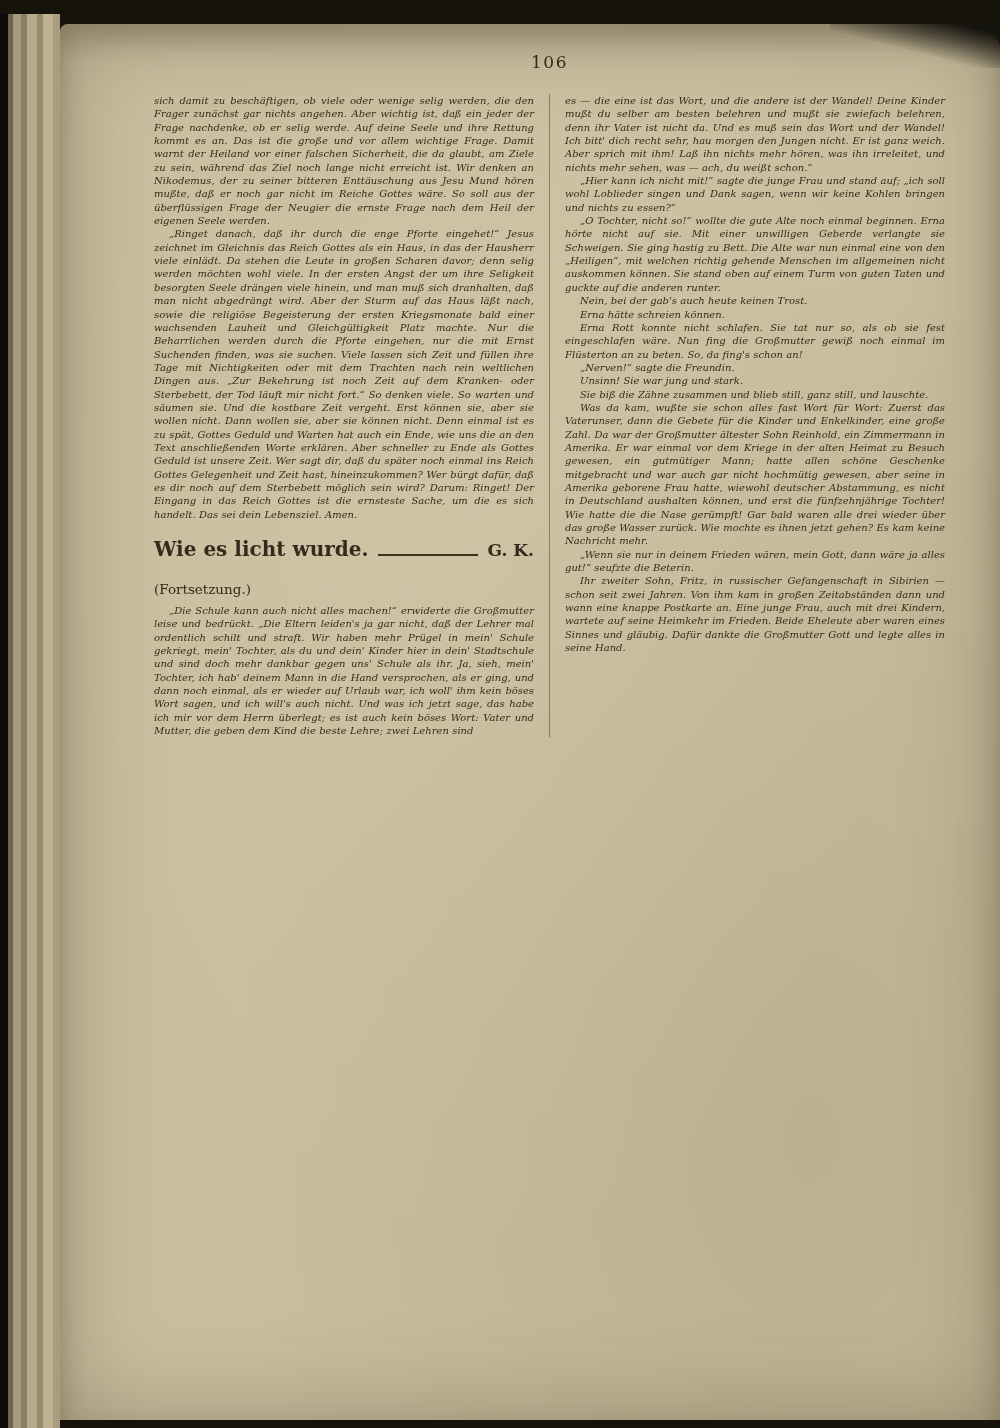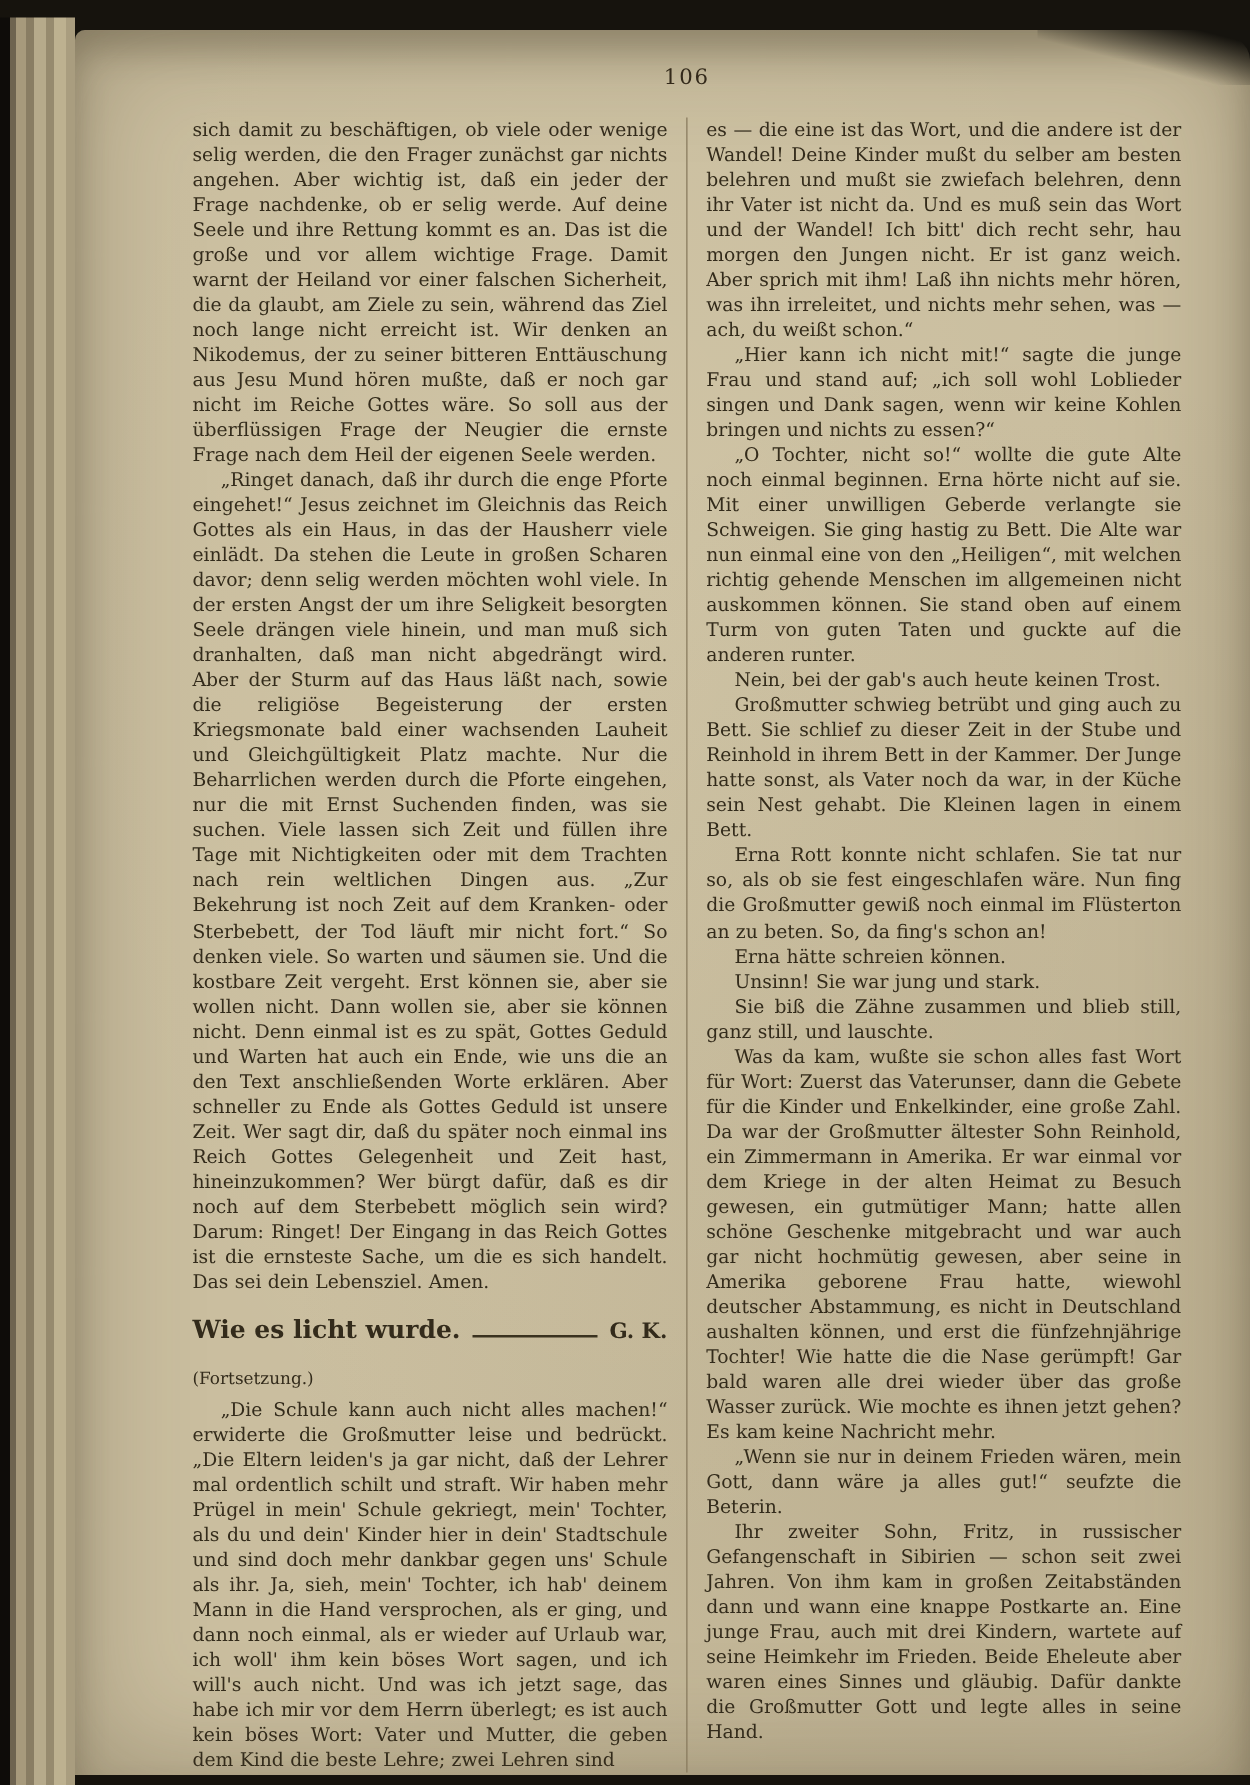--- a/index.html
+++ b/index.html
@@ -43,23 +43,24 @@
   }
   .page-number{
     text-align:center;font-size:17px;letter-spacing:1.5px;
     color:#33291a;margin:0 0 22px 0;
   }
   .columns{
     display:grid;grid-template-columns:1fr 1px 1fr;column-gap:15px;
   }
   .col-divider{background:#87795c;}
   .para{
-    margin:0;font-size:15px;line-height:1.335;
+    margin:0;font-size:10px;line-height:1.335;
     text-align:justify;hyphens:auto;
     word-spacing:.02em;
+    font-style:italic;
   }
   .para.indent{text-indent:1.5em;}
   .heading-row{display:flex;align-items:baseline;margin:16px 0 20px 0;}
   .heading-title{font-weight:bold;font-size:20px;white-space:nowrap;}
   .heading-rule{flex:1;border-bottom:2px solid #3a321f;margin:0 10px 4px 10px;}
   .heading-author{font-size:17px;font-weight:bold;white-space:nowrap;}
   .subtitle{font-size:13.5px;margin:0 0 7px 0;}
 </style>
 </head>
 <body>
@@ -81,23 +82,23 @@
             </div>
             <div class="subtitle">(Fortsetzung.)</div>
             <p class="para indent">„Die Schule kann auch nicht alles machen!“ erwiderte die Großmutter leise und bedrückt. „Die Eltern leiden's ja gar nicht, daß der Lehrer mal ordentlich schilt und straft. Wir haben mehr Prügel in mein' Schule gekriegt, mein' Tochter, als du und dein' Kinder hier in dein' Stadtschule und sind doch mehr dankbar gegen uns' Schule als ihr. Ja, sieh, mein' Tochter, ich hab' deinem Mann in die Hand versprochen, als er ging, und dann noch einmal, als er wieder auf Urlaub war, ich woll' ihm kein böses Wort sagen, und ich will's auch nicht. Und was ich jetzt sage, das habe ich mir vor dem Herrn überlegt; es ist auch kein böses Wort: Vater und Mutter, die geben dem Kind die beste Lehre; zwei Lehren sind</p>
           </div>
         <div class="col-divider"></div>
         <div class="column">
             <p class="para">es — die eine ist das Wort, und die andere ist der Wandel! Deine Kinder mußt du selber am besten belehren und mußt sie zwiefach belehren, denn ihr Vater ist nicht da. Und es muß sein das Wort und der Wandel! Ich bitt' dich recht sehr, hau morgen den Jungen nicht. Er ist ganz weich. Aber sprich mit ihm! Laß ihn nichts mehr hören, was ihn irreleitet, und nichts mehr sehen, was — ach, du weißt schon.“</p>
             <p class="para indent">„Hier kann ich nicht mit!“ sagte die junge Frau und stand auf; „ich soll wohl Loblieder singen und Dank sagen, wenn wir keine Kohlen bringen und nichts zu essen?“</p>
             <p class="para indent">„O Tochter, nicht so!“ wollte die gute Alte noch einmal beginnen. Erna hörte nicht auf sie. Mit einer unwilligen Geberde verlangte sie Schweigen. Sie ging hastig zu Bett. Die Alte war nun einmal eine von den „Heiligen“, mit welchen richtig gehende Menschen im allgemeinen nicht auskommen können. Sie stand oben auf einem Turm von guten Taten und guckte auf die anderen runter.</p>
             <p class="para indent">Nein, bei der gab's auch heute keinen Trost.</p>
-            <p class="para indent">Großmutter schwieg betrübt und ging auch zu Bett. Sie schlief zu dieser Zeit in der Stube und Reinhold in ihrem Bett in der Kammer. Der Junge hatte sonst, als Vater noch da war, in der Küche sein Nest gehabt. Die Kleinen lagen in einem Bett.</p>
+            <p class="para indent">Erna hätte schreien können.</p>
             <p class="para indent">Erna Rott konnte nicht schlafen. Sie tat nur so, als ob sie fest eingeschlafen wäre. Nun fing die Großmutter gewiß noch einmal im Flüsterton an zu beten. So, da fing's schon an!</p>
-            <p class="para indent">Erna hätte schreien können.</p>
+            <p class="para indent">„Nerven!“ sagte die Freundin.</p>
             <p class="para indent">Unsinn! Sie war jung und stark.</p>
             <p class="para indent">Sie biß die Zähne zusammen und blieb still, ganz still, und lauschte.</p>
             <p class="para indent">Was da kam, wußte sie schon alles fast Wort für Wort: Zuerst das Vaterunser, dann die Gebete für die Kinder und Enkelkinder, eine große Zahl. Da war der Großmutter ältester Sohn Reinhold, ein Zimmermann in Amerika. Er war einmal vor dem Kriege in der alten Heimat zu Besuch gewesen, ein gutmütiger Mann; hatte allen schöne Geschenke mitgebracht und war auch gar nicht hochmütig gewesen, aber seine in Amerika geborene Frau hatte, wiewohl deutscher Abstammung, es nicht in Deutschland aushalten können, und erst die fünfzehnjährige Tochter! Wie hatte die die Nase gerümpft! Gar bald waren alle drei wieder über das große Wasser zurück. Wie mochte es ihnen jetzt gehen? Es kam keine Nachricht mehr.</p>
             <p class="para indent">„Wenn sie nur in deinem Frieden wären, mein Gott, dann wäre ja alles gut!“ seufzte die Beterin.</p>
             <p class="para indent">Ihr zweiter Sohn, Fritz, in russischer Gefangenschaft in Sibirien — schon seit zwei Jahren. Von ihm kam in großen Zeitabständen dann und wann eine knappe Postkarte an. Eine junge Frau, auch mit drei Kindern, wartete auf seine Heimkehr im Frieden. Beide Eheleute aber waren eines Sinnes und gläubig. Dafür dankte die Großmutter Gott und legte alles in seine Hand.</p>
           </div>
       </div>
     </div>
   </div>
 </div>

